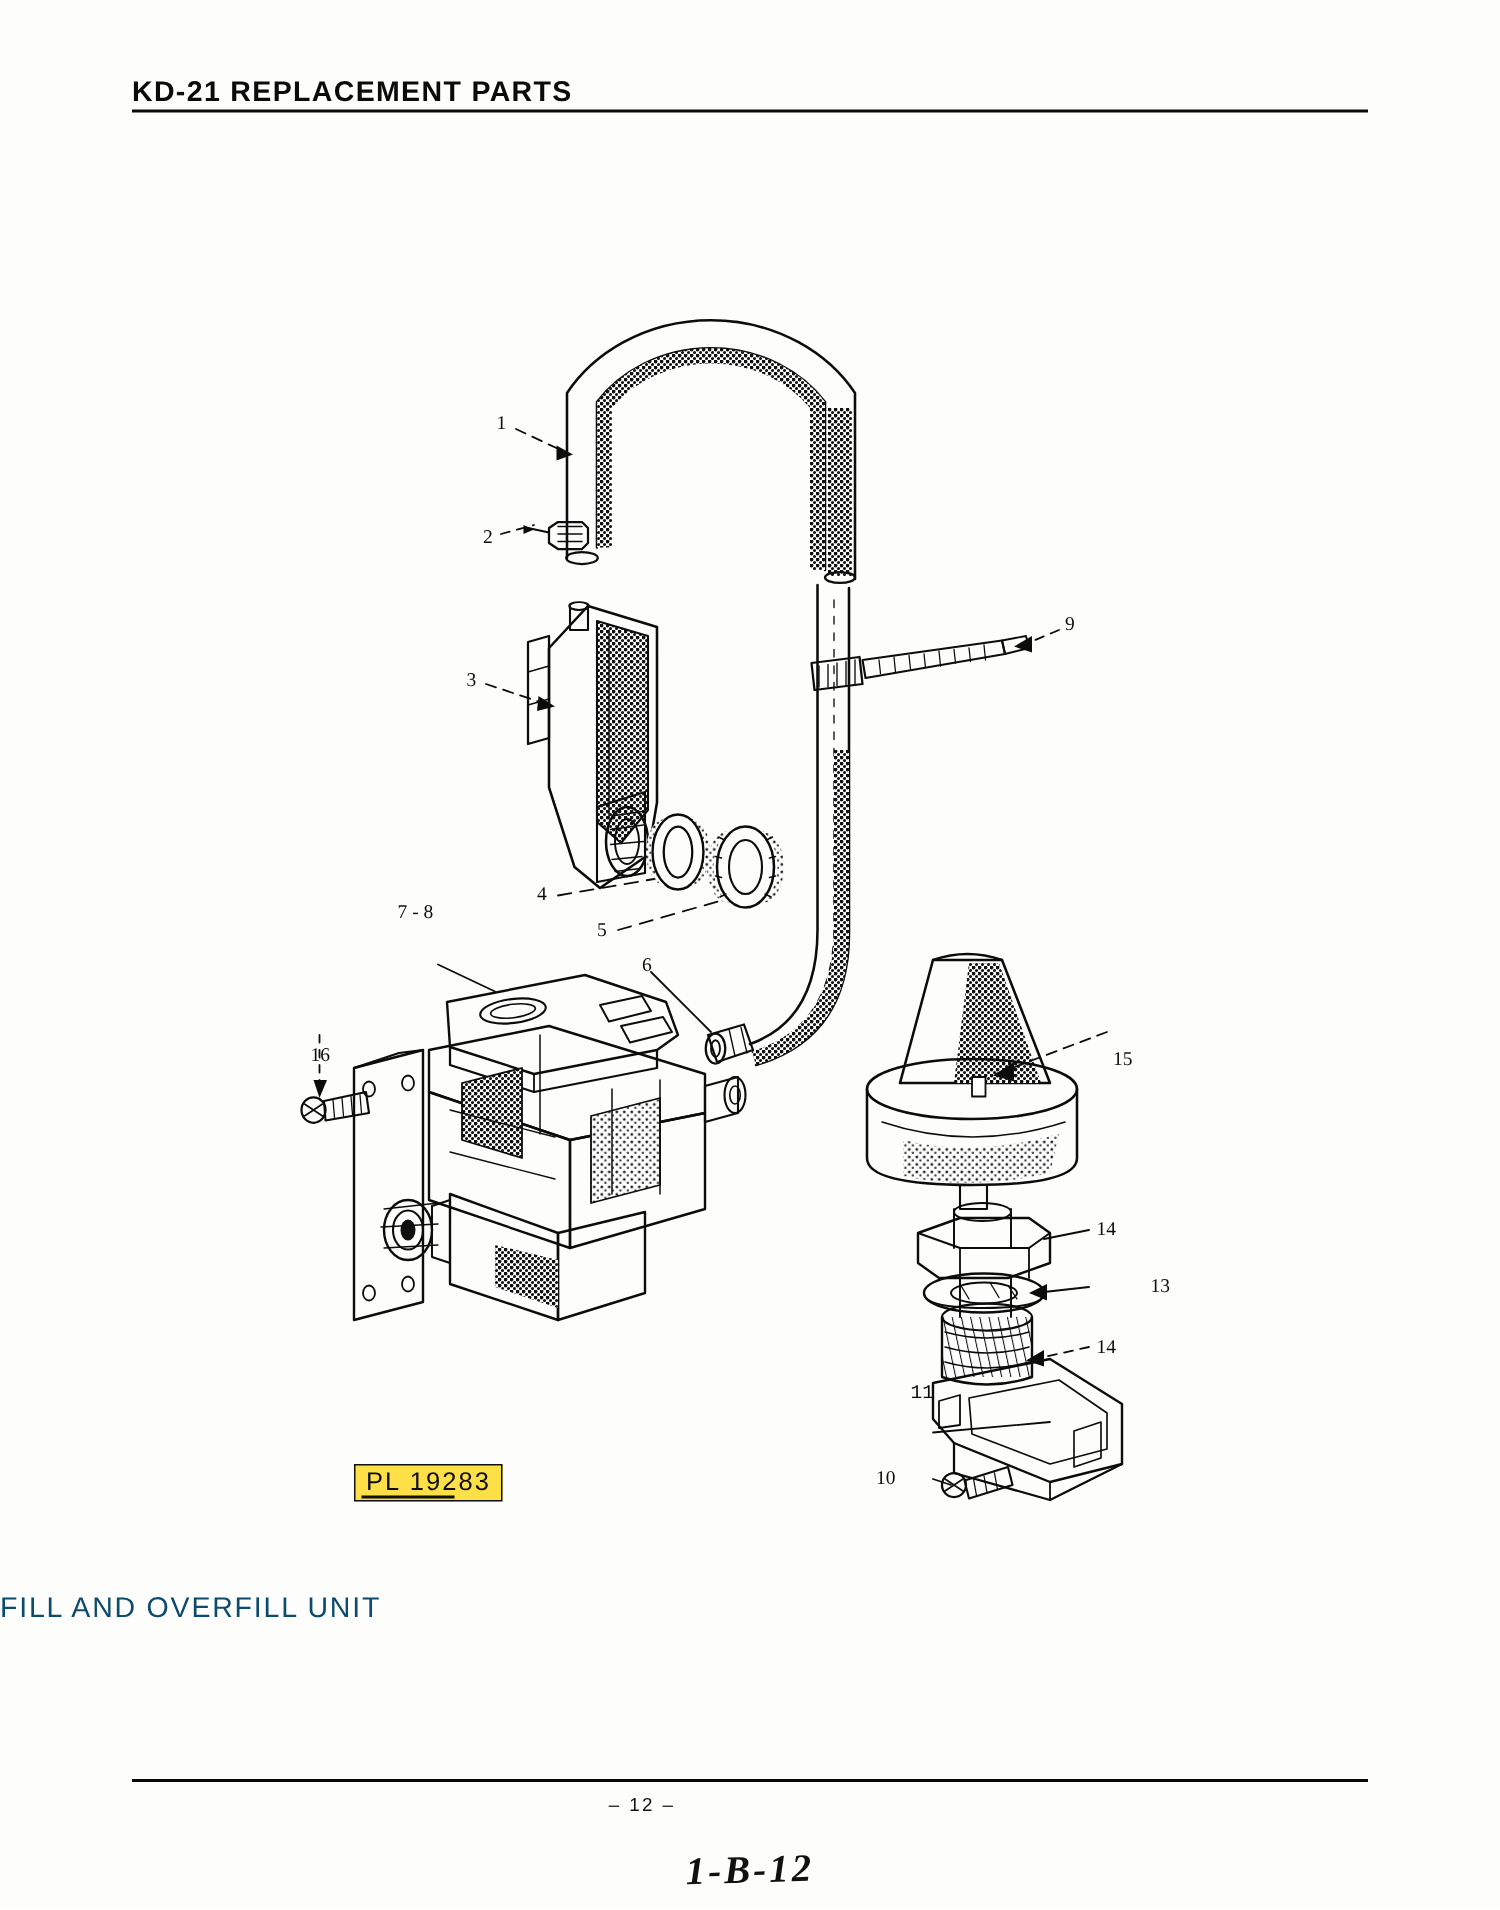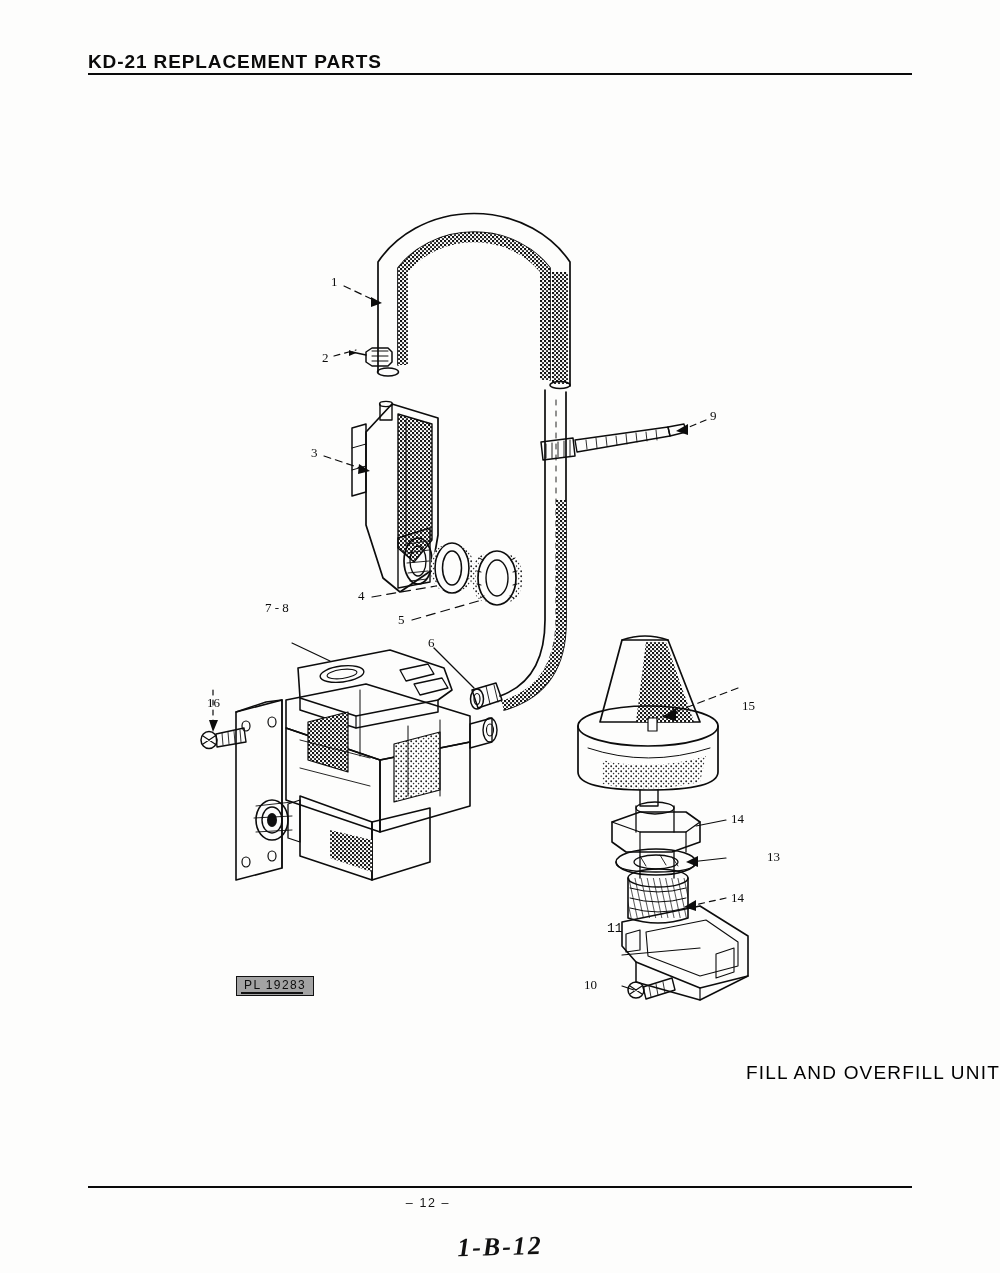--- a/index.html
+++ b/index.html
@@ -79,39 +79,39 @@
     color: #111;
     transform: rotate(-1.6deg);
   }
 
   
   .figure-caption {
     position: absolute;
     left: 0;
     top: 1062px;
     width: 1000px;
-    text-align: right;
+    text-align: left;
     font-family: "Liberation Sans", sans-serif;
     font-size: 19px;
     letter-spacing: 1.2px;
-    color: #000000;
+    color: #0c4a6e;
   }
 
   
   .plate-box {
     position: absolute;
     left: 236px;
     top: 976px;
     border: 1.6px solid #111;
     padding: 2px 7px 3px 7px;
     font-family: "Liberation Sans", sans-serif;
-    font-size: 12px;
+    font-size: 17px;
     letter-spacing: 1.4px;
     color: #0d0d0d;
-    background: #a3a3a3;
+    background: #fde047;
     line-height: 1.05;
   }
   .plate-box .plate-underline {
     position: absolute;
     left: 4px;
     bottom: 1px;
     width: 62px;
     height: 1.4px;
     background: #111;
   }

